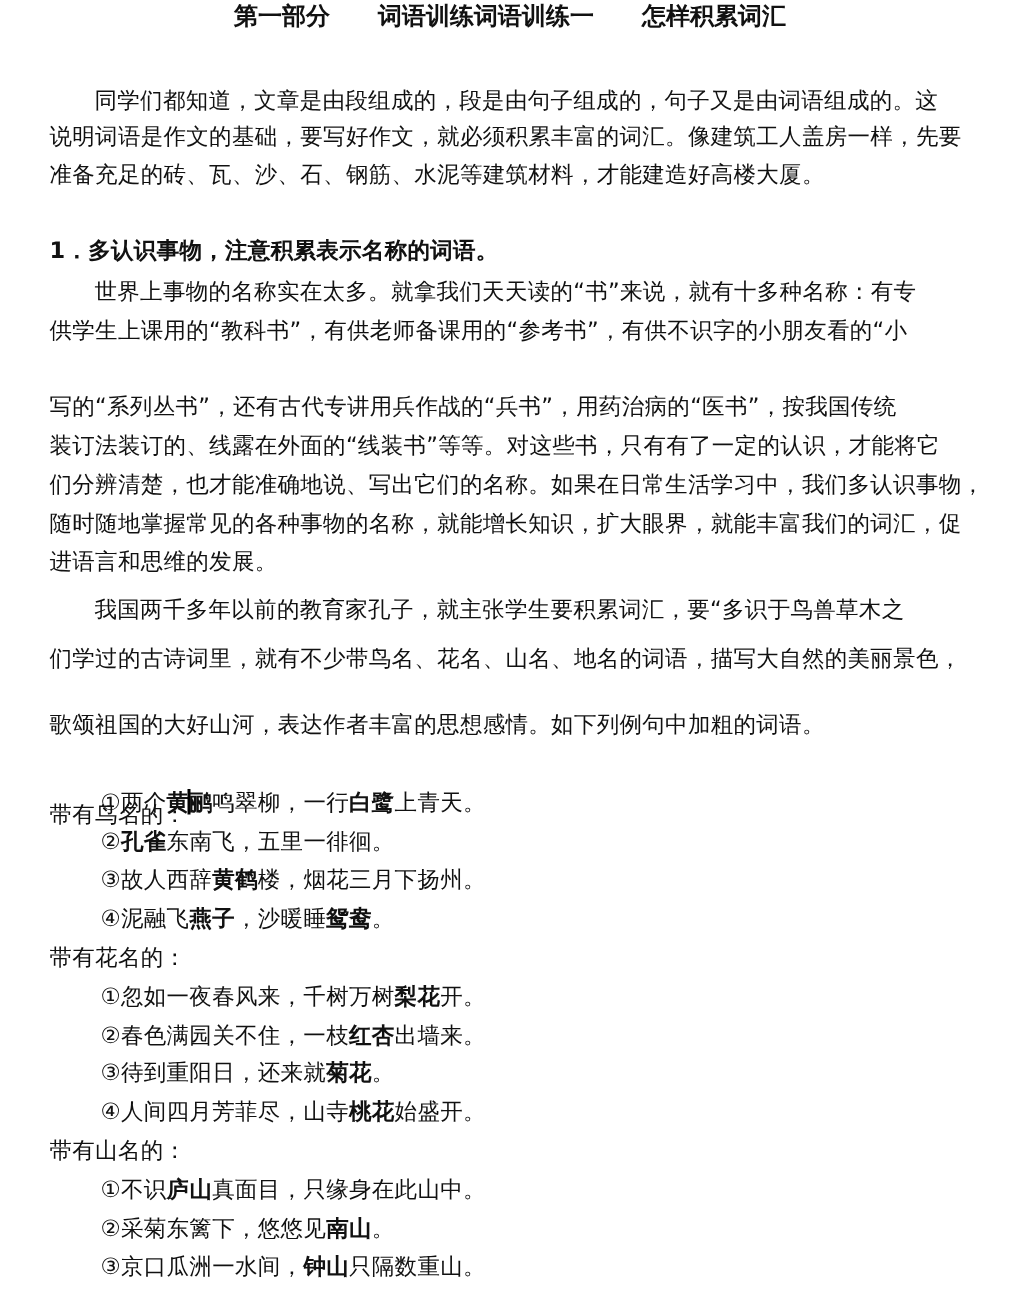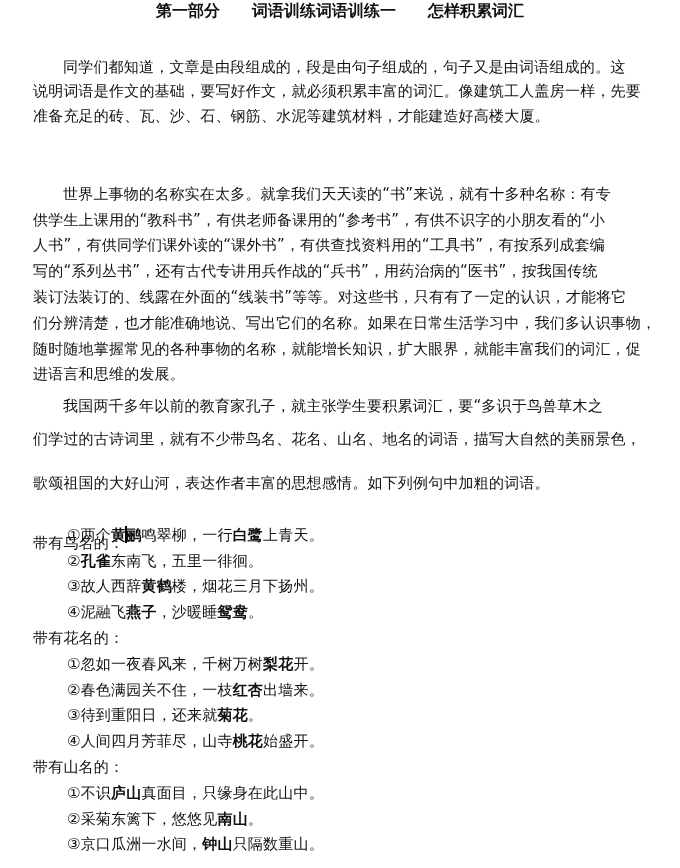--- a/index.html
+++ b/index.html
@@ -59,24 +59,24 @@
 </head>
 <body>
 
 <div class="page">
   <div class="title">第一部分　　词语训练词语训练一　　怎样积累词汇</div>
 
   <div class="line indent" style="top:58px;">同学们都知道，文章是由段组成的，段是由句子组成的，句子又是由词语组成的。这</div>
   <div class="line" style="top:82px;">说明词语是作文的基础，要写好作文，就必须积累丰富的词汇。像建筑工人盖房一样，先要</div>
   <div class="line" style="top:107px;">准备充足的砖、瓦、沙、石、钢筋、水泥等建筑材料，才能建造好高楼大厦。</div>
 
+  <div class="line heading" style="top:158px;">1．多认识事物，注意积累表示名称的词语。</div>
 
   <div class="line indent" style="top:185px;">世界上事物的名称实在太多。就拿我们天天读的“书”来说，就有十多种名称：有专</div>
   <div class="line" style="top:211px;">供学生上课用的“教科书”，有供老师备课用的“参考书”，有供不识字的小朋友看的“小</div>
-  <div class="line" style="top:236px;">人书”，有供同学们课外读的“课外书”，有供查找资料用的“工具书”，有按系列成套编</div>
   <div class="line" style="top:262px;">写的“系列丛书”，还有古代专讲用兵作战的“兵书”，用药治病的“医书”，按我国传统</div>
   <div class="line" style="top:288px;">装订法装订的、线露在外面的“线装书”等等。对这些书，只有有了一定的认识，才能将它</div>
   <div class="line" style="top:314px;">们分辨清楚，也才能准确地说、写出它们的名称。如果在日常生活学习中，我们多认识事物，</div>
   <div class="line" style="top:340px;">随时随地掌握常见的各种事物的名称，就能增长知识，扩大眼界，就能丰富我们的词汇，促</div>
   <div class="line" style="top:365px;">进语言和思维的发展。</div>
 
   <div class="line indent" style="top:397px;">我国两千多年以前的教育家孔子，就主张学生要积累词汇，要“多识于鸟兽草木之</div>
   <div class="line" style="top:430px;">们学过的古诗词里，就有不少带鸟名、花名、山名、地名的词语，描写大自然的美丽景色，</div>
   <div class="line" style="top:474px;">歌颂祖国的大好山河，表达作者丰富的思想感情。如下列例句中加粗的词语。</div>
 

